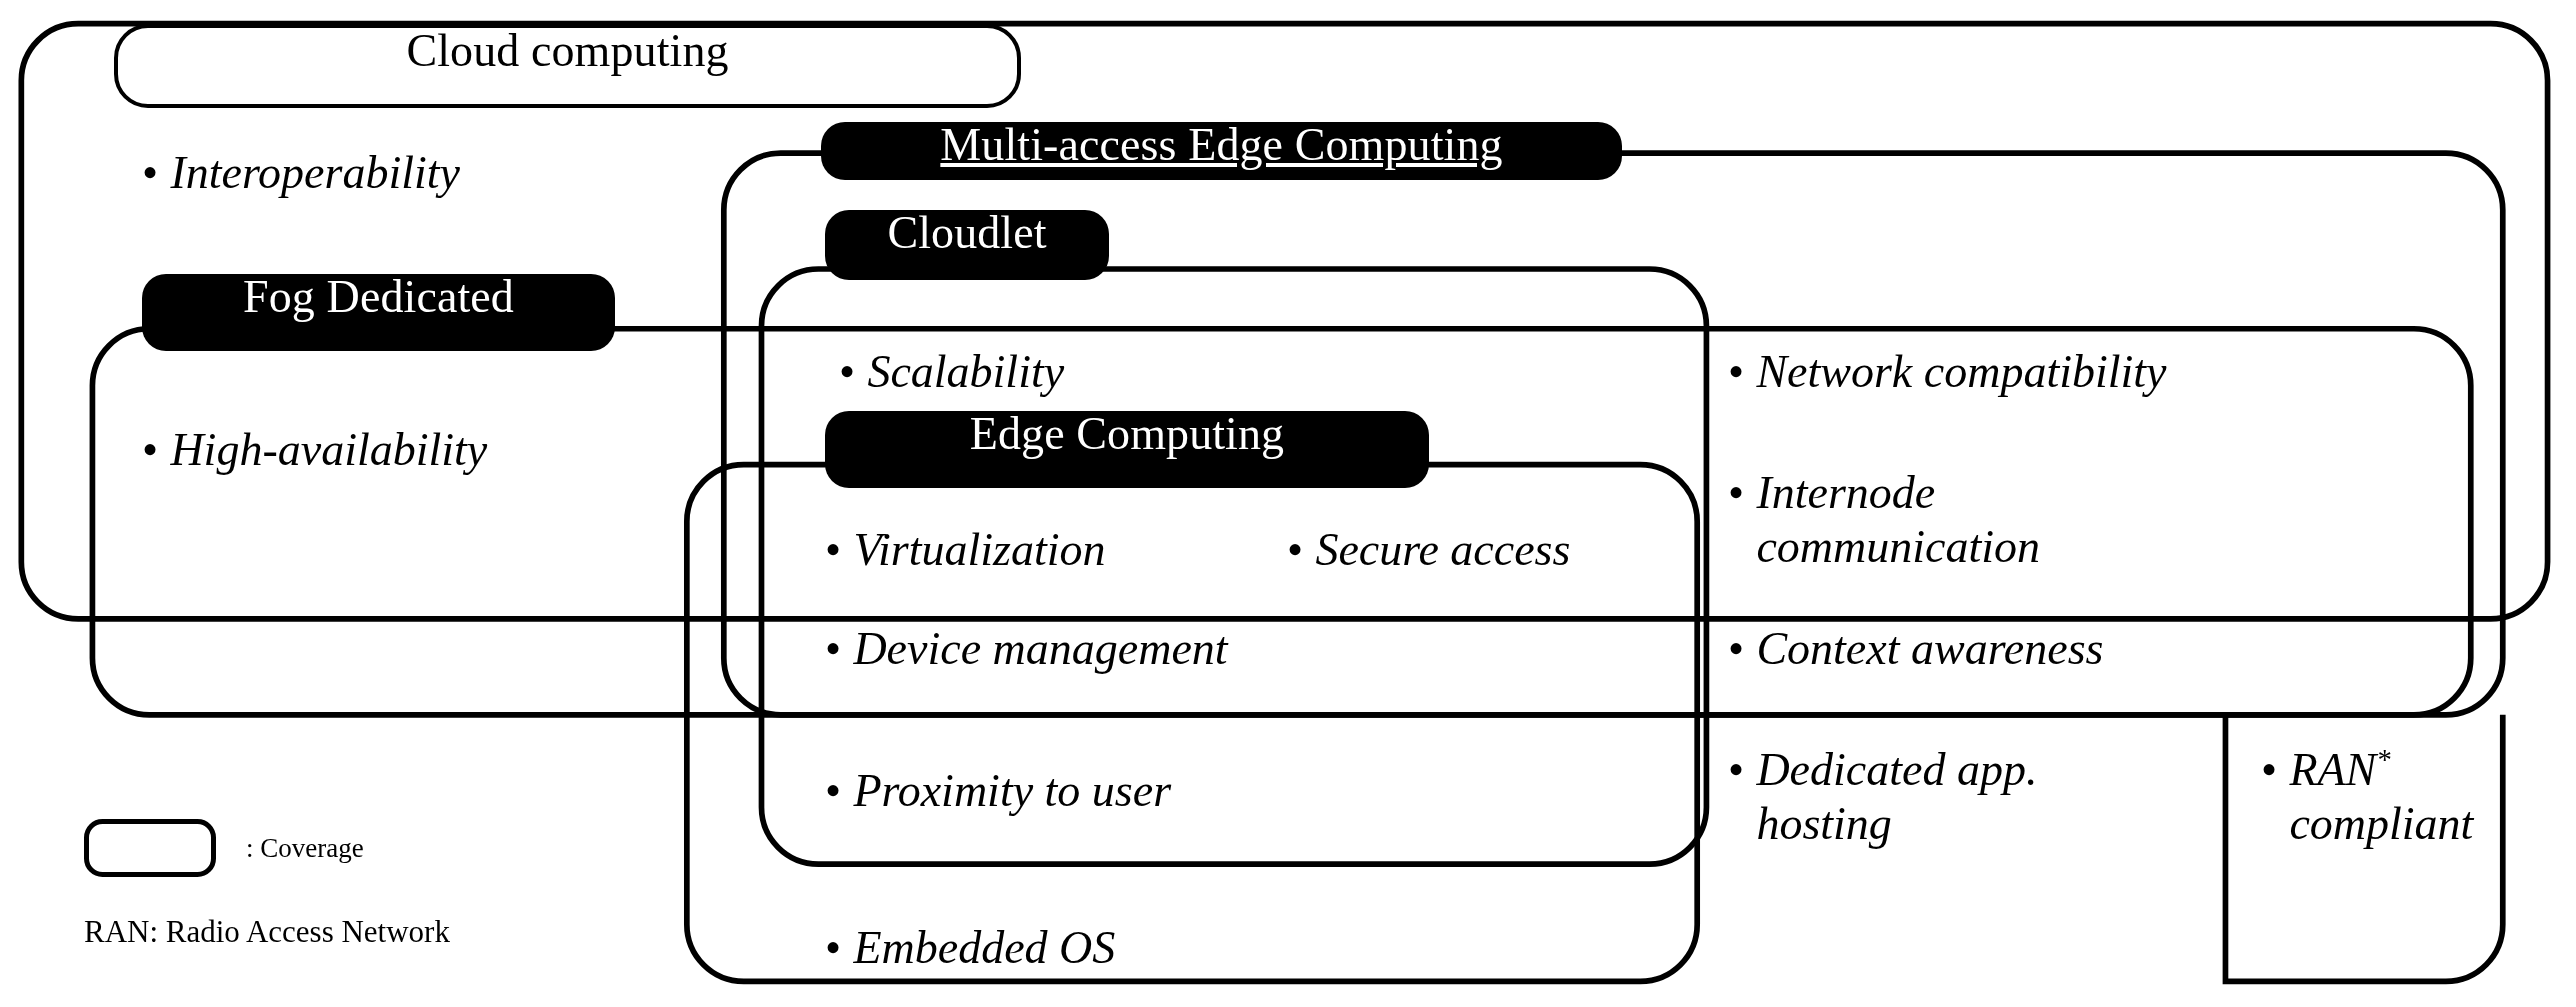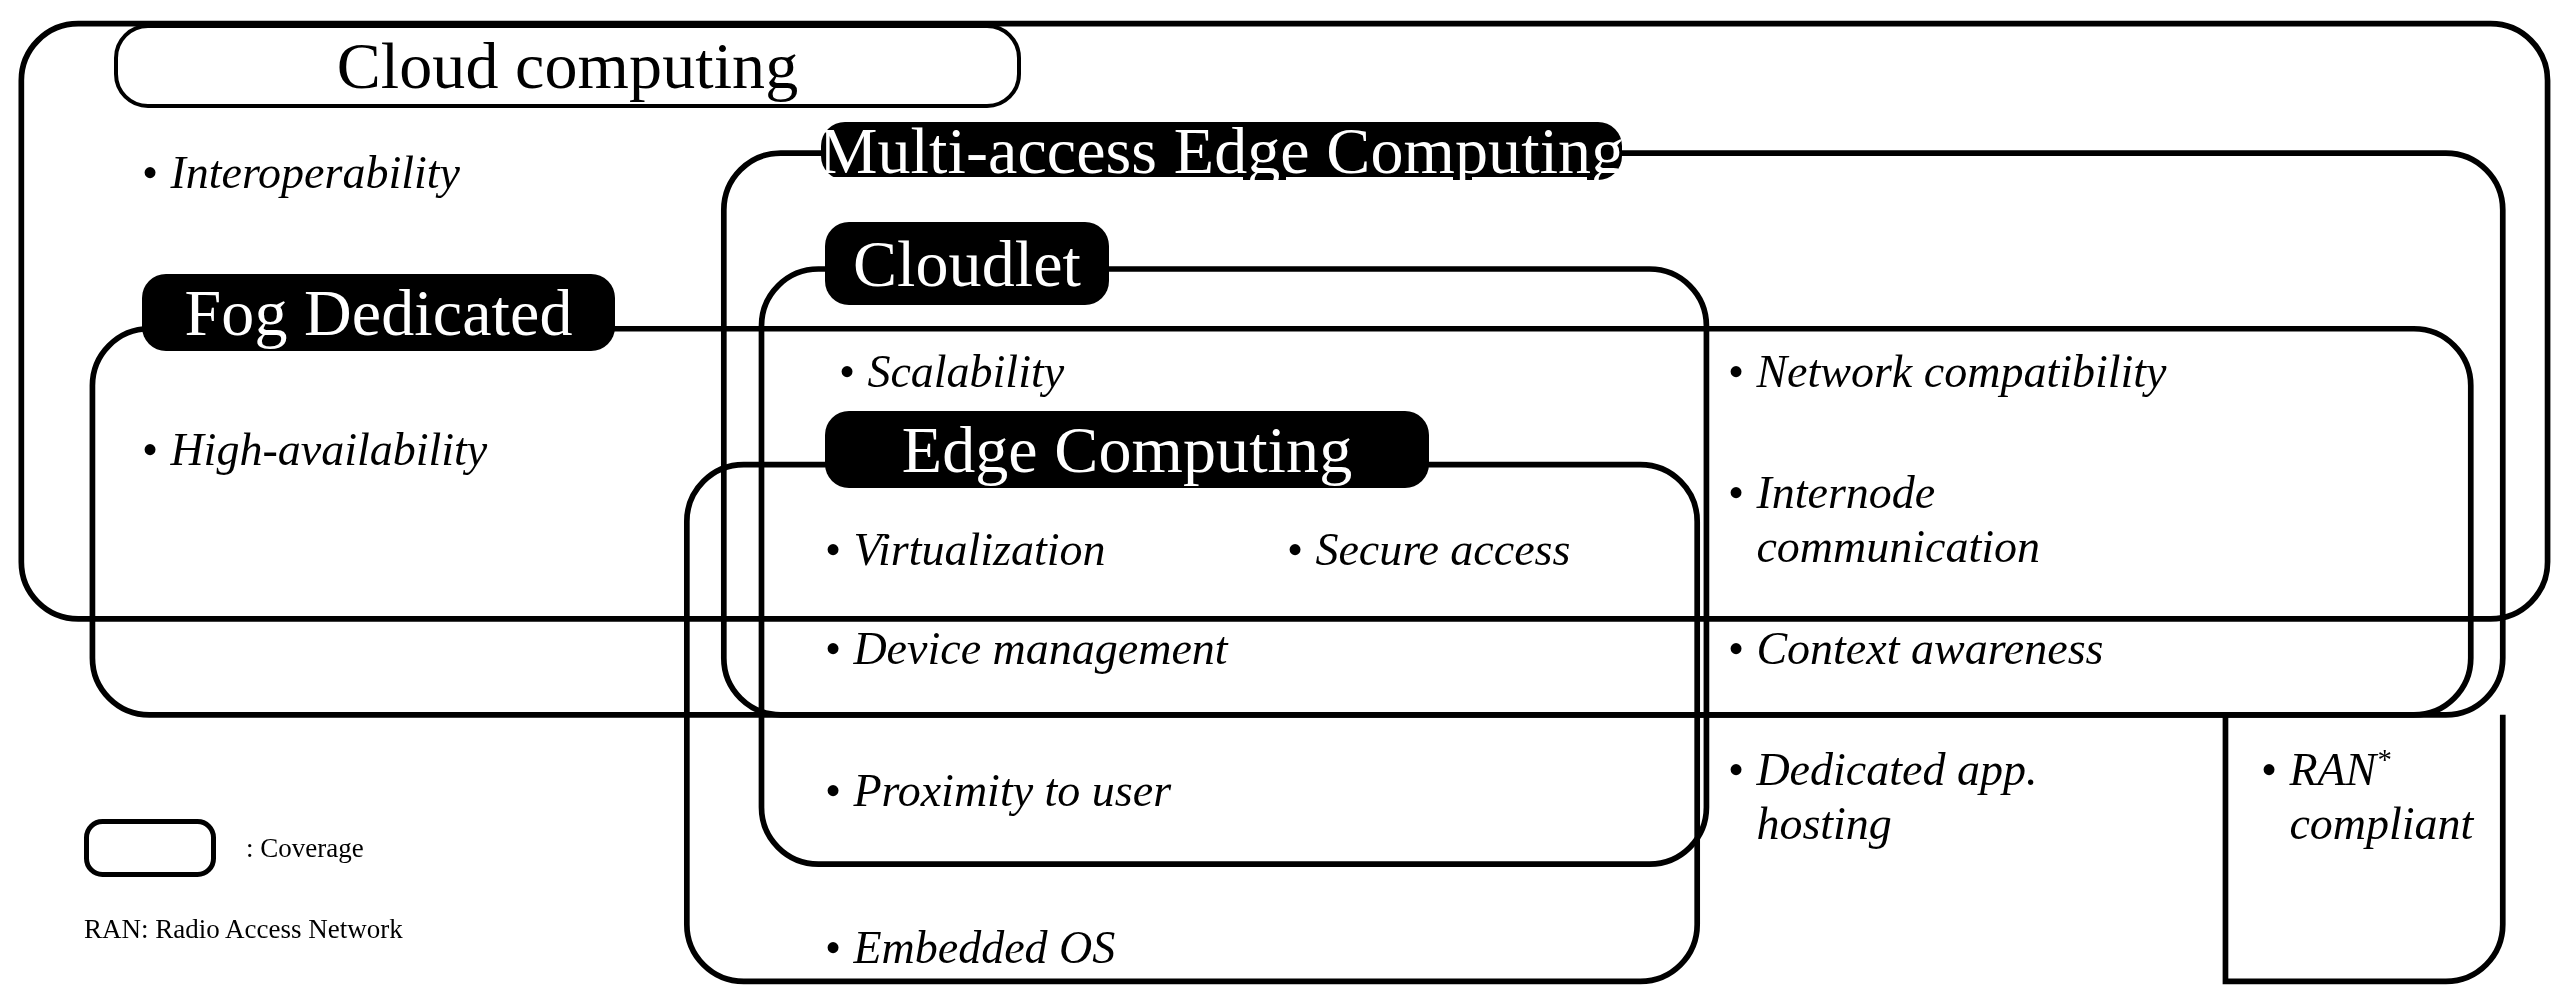--- a/index.html
+++ b/index.html
@@ -2,34 +2,34 @@
 <html style="font-size:11.4px"><head>
 <meta charset="utf-8">
 <style>
   html,body{margin:0;padding:0;background:#ffffff;}
   body{width:2576px;height:1008px;overflow:hidden;
        font-family:"Liberation Serif","DejaVu Serif",serif;color:#000;}
   #stage{position:relative;width:2576px;height:1008px;background:#fff;}
   svg.lines{position:absolute;left:0;top:0;width:2576px;height:1008px;}
 
   .pill{position:absolute;background:#000;color:#fff;border-radius:24px;
-        display:flex;align-items:center;justify-content:center;
-        font-size:66px;line-height:1;letter-spacing:0.1px;white-space:nowrap;}
+        display:flex;align-items:flex-start;justify-content:center;
+        font-size:46px;line-height:1;letter-spacing:0.1px;white-space:nowrap;}
   .pill.outline{background:#fff;color:#000;border:4.3px solid #000;border-radius:34px;
         box-sizing:border-box;}
 
   .bullet{position:absolute;display:flex;align-items:flex-start;
           font-size:46px;line-height:1.18;color:#000;white-space:pre-line;}
   .bullet .dot{flex:0 0 auto;width:28.4px;font-size:46px;line-height:1.18;}
   .bullet .txt{flex:1 1 auto;font-style:italic;}
 
   .legend-swatch{position:absolute;box-sizing:border-box;border:5px solid #000;
           border-radius:18.5px;background:#fff;}
   .legend-text{position:absolute;font-size:27px;line-height:1;white-space:nowrap;}
-  .legend-note{position:absolute;font-size:27px;line-height:1;white-space:nowrap;text-align:center;}
+  .legend-note{position:absolute;font-size:31px;line-height:1;white-space:nowrap;text-align:center;}
   sup{font-size:.62em;vertical-align:super;line-height:0;}
 </style>
 </head>
 <body>
 
 <div id="stage">
 
   <svg class="lines" viewBox="0 0 3623 1417">
     <g fill="none" stroke="#000" stroke-width="8">
 
@@ -53,21 +53,21 @@
   </svg>
 
   <div class="pill outline" style="left:114px;top:23.5px;width:907px;height:84px;">
     <span>Cloud computing</span>
   </div>
 
   <div class="pill" style="left:821px;top:122px;width:801px;height:58px;text-decoration:underline;">
     <span>Multi-access Edge Computing</span>
   </div>
 
-  <div class="pill" style="left:825px;top:210px;width:284px;height:83px;margin-top:12px;">
+  <div class="pill" style="left:825px;top:210px;width:284px;height:70px;">
     <span>Cloudlet</span>
   </div>
 
   <div class="pill" style="left:142px;top:274px;width:473px;height:77px;">
     <span>Fog Dedicated</span>
   </div>
 
   <div class="pill" style="left:825px;top:411px;width:604px;height:77px;">
     <span>Edge Computing</span>
   </div>

